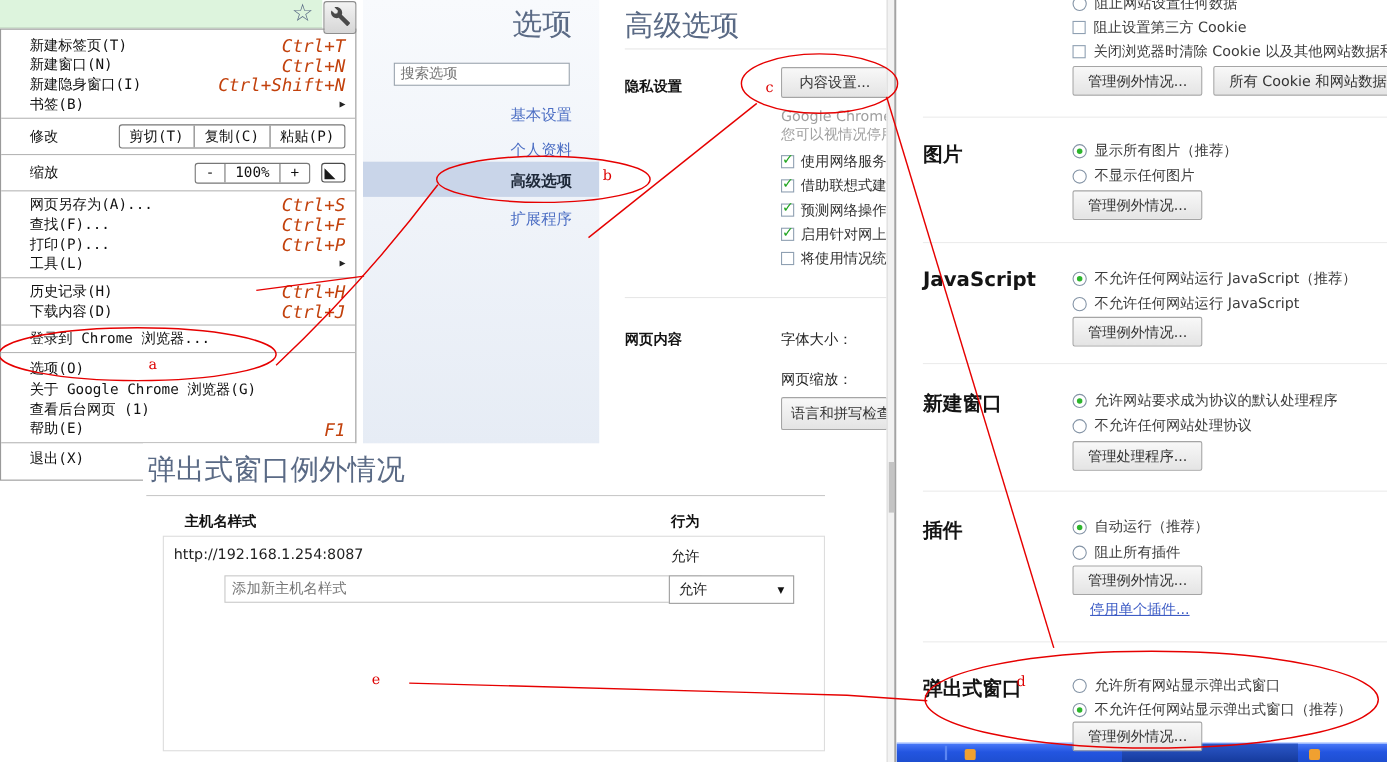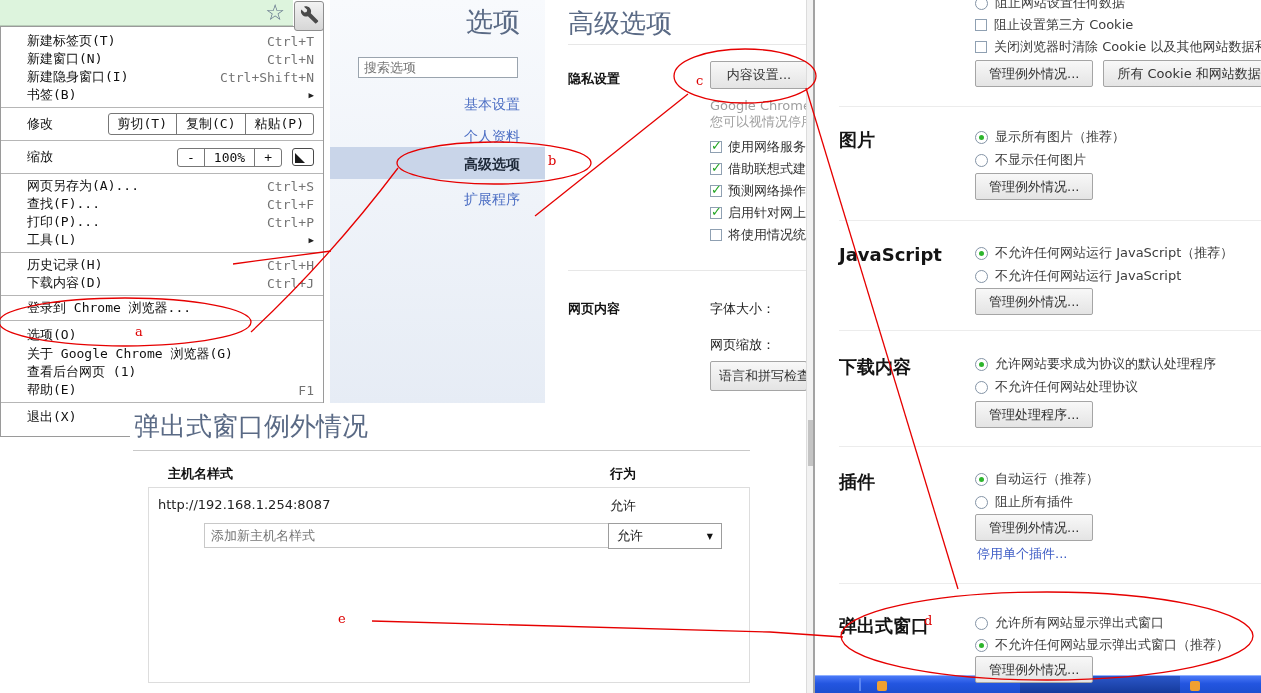--- a/index.html
+++ b/index.html
@@ -8,21 +8,21 @@
 
   
   .toolbar { position:absolute; left:0; top:0; width:293px; height:26px; background:#ddf4dd; border-bottom:1px solid #b9cdb9; }
   .star { position:absolute; right:8px; top:0px; font-size:22px; color:#5a6b85; line-height:26px; }
   .wrench-btn { position:absolute; left:294px; top:1px; width:30px; height:30px; background:linear-gradient(#f3f3f3,#d6d6d6); border:1px solid #8e8e8e; border-radius:3px; display:flex; align-items:center; justify-content:center; z-index:3; }
 
   
   .menu { position:absolute; left:0; top:26px; width:324px; height:411px; background:#fff; border:1px solid #9a9a9a; padding-top:5px; z-index:2; overflow:hidden; font-family:"DejaVu Sans Mono", monospace; }
   .mrow { height:18px; display:flex; align-items:center; padding:0 9px 0 26px; font-size:13px; color:#101010; white-space:nowrap; }
   .mrow.tall { height:26px; }
-  .mshort { margin-left:auto; font-size:13px; color:#737373; }
+  .mshort { margin-left:auto; font-size:16px; color:#c2410c;font-style:italic; }
   .marrow { margin-left:auto; font-size:9px; color:#222; }
   .msep { height:1px; background:#b6b6b6; margin:3px 0; }
   .btn-group { margin-left:auto; display:flex; border:1px solid #777; border-radius:3px; overflow:hidden; background:#fff; }
   .gbtn { padding:1px 9px; font-size:13px; border-left:1px solid #777; color:#101010; }
   .gbtn:first-child { border-left:none; }
   .fs-btn { margin-left:10px; width:22px; height:18px; border:1px solid #4a4a4a; border-radius:3px; position:relative; background:#fff; }
   .fs-btn::after { content:""; position:absolute; left:2px; bottom:2px; width:0; height:0; border-left:10px solid #1a1a1a; border-top:10px solid transparent; }
 
   
   .sidebar { position:absolute; left:330px; top:0; width:215px; height:405px; background:linear-gradient(180deg,#f8fafd 0%,#e6ecf5 100%); overflow:hidden; }
@@ -53,21 +53,21 @@
   
   .rpanel { position:absolute; left:815px; top:0; width:446px; height:693px; background:#fff; overflow:hidden; }
   .rp-label { position:absolute; left:24px; font-size:18px; font-weight:bold; color:#141414; white-space:nowrap; }
   .opt { position:absolute; left:160px; display:flex; gap:7px; align-items:center; font-size:13px; color:#3c3c3c; white-space:nowrap; }
   .radio { width:13px; height:13px; border:1px solid #8494a6; border-radius:50%; background:#fff; flex:none; position:relative; }
   .radio.sel::after { content:""; position:absolute; left:3px; top:3px; width:5px; height:5px; border-radius:50%; background:#2db52d; }
   .rp-btn { position:absolute; left:160px; height:27px; padding:4px 13px; white-space:nowrap; }
   .rp-btnrow { position:absolute; left:160px; display:flex; gap:10px; }
   .rp-btnrow .xp-btn { height:27px; padding:4px 13px; white-space:nowrap; }
   .rp-div { position:absolute; left:24px; right:0; height:1px; background:#ececec; }
-  .rp-link { position:absolute; left:162px; font-size:13px; color:#3d5cc5; cursor:pointer; }
+  .rp-link { position:absolute; left:176px; font-size:13px; color:#3d5cc5; text-decoration:underline; cursor:pointer; }
 
   
   .taskbar { position:absolute; left:0; top:675px; width:446px; height:18px; background:linear-gradient(#4a79f8 0%,#2355e0 45%,#1d4ed0 100%); border-top:1px solid #8fb0ff; }
   .tb-seg-dark { position:absolute; left:205px; width:160px; top:0; bottom:0; background:linear-gradient(#2b57c9,#153a9b); }
   .tb-div { position:absolute; left:44px; width:2px; top:2px; bottom:2px; background:#5c86f2; }
   .tb-dot { position:absolute; top:5px; width:10px; height:10px; background:#f0a030; border-radius:2px; }
 
   
   .dialog { position:absolute; left:130px; top:403px; width:640px; height:285px; background:#fff; z-index:10; }
   .dlg-title { position:absolute; top:6px; left:4px; font-size:26px; color:#5a6a85; white-space:nowrap; }
@@ -277,21 +277,21 @@
         <span class="radio sel"></span>
         <span>不允许任何网站运行 JavaScript（推荐）</span>
       </div>
     <div class="opt" style="top:267px">
         <span class="radio"></span>
         <span>不允许任何网站运行 JavaScript</span>
       </div>
     <button class="xp-btn rp-btn" style="top:288px">管理例外情况...</button>
     <div class="rp-div" style="top:330px"></div>
 
-    <div class="rp-label" style="top:355px">下载内容</div>
+    <div class="rp-label" style="top:355px">新建窗口</div>
     <div class="opt" style="top:355px">
         <span class="radio sel"></span>
         <span>允许网站要求成为协议的默认处理程序</span>
       </div>
     <div class="opt" style="top:378px">
         <span class="radio"></span>
         <span>不允许任何网站处理协议</span>
       </div>
     <button class="xp-btn rp-btn" style="top:401px">管理处理程序...</button>
     <div class="rp-div" style="top:446px"></div>

